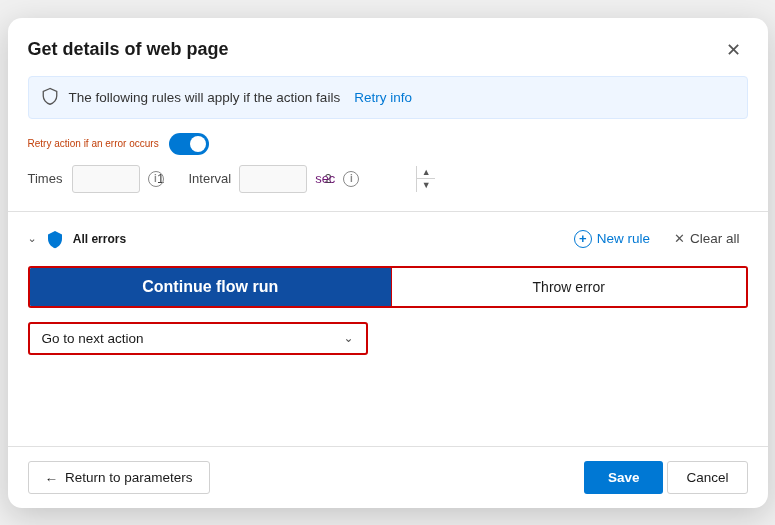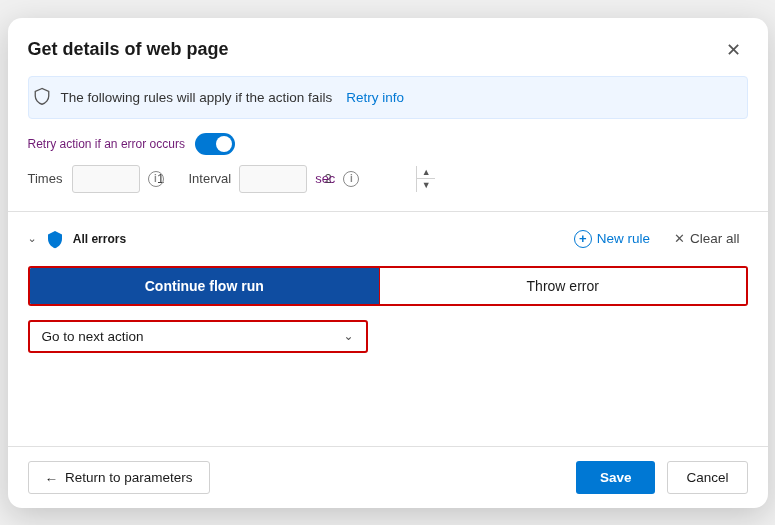--- a/index.html
+++ b/index.html
@@ -46,21 +46,21 @@
       justify-content: center;
       width: 28px;
       height: 28px;
       border-radius: 4px;
     }
     .info-banner {
       background: #eff6ff;
       border: 1px solid #dbeafe;
       margin: 0 20px 14px 20px;
       border-radius: 4px;
-      padding: 10px 4px;
+      padding: 10px 12px;
       display: flex;
       align-items: center;
       gap: 10px;
       font-size: 13.5px;
       color: #333;
     }
     .info-banner .shield-icon {
       color: #555;
       font-size: 15px;
       flex-shrink: 0;
@@ -76,22 +76,22 @@
       display: flex;
       flex-direction: column;
       gap: 10px;
     }
     .retry-row {
       display: flex;
       align-items: center;
       gap: 10px;
     }
     .retry-label {
-      font-size: 12px;
-      color: #701a75;
+      font-size: 10px;
+      color: #c2410c;
     }
     .toggle {
       width: 40px;
       height: 22px;
       background: #0078d4;
       border-radius: 11px;
       position: relative;
       cursor: pointer;
       flex-shrink: 0;
     }
@@ -236,25 +236,25 @@
     .x-icon { font-size: 13px; color: #555; }
     .mode-buttons {
       display: flex;
       border: 2px solid #cc0000;
       border-radius: 3px;
       overflow: hidden;
       margin-bottom: 14px;
     }
     .mode-btn-continue {
       flex: 1;
-      padding: 10px 0;
+      padding: 10px 12px;
       background: #0f4da1;
       color: #fff;
       border: none;
-      font-size: 14px;
+      font-size: 16px;
       font-weight: 600;
       cursor: pointer;
       border-right: 1px solid #cc0000;
     }
     .mode-btn-throw {
       flex: 1;
       padding: 10px 8px;
       background: #fff;
       color: #1a1a1a;
       border: none;
@@ -295,21 +295,21 @@
       background: #fff;
       border: 1.5px solid #d1d1d1;
       border-radius: 3px;
       padding: 8px 16px;
       font-size: 13.5px;
       color: #1a1a1a;
       cursor: pointer;
     }
     .footer-right {
       display: flex;
-      gap: 12px;
+      gap: 4px;
     }
     .save-btn {
       background: #0078d4;
       color: #fff;
       border: none;
       border-radius: 3px;
       padding: 8px 24px;
       font-size: 13.5px;
       font-weight: 600;
       cursor: pointer;

